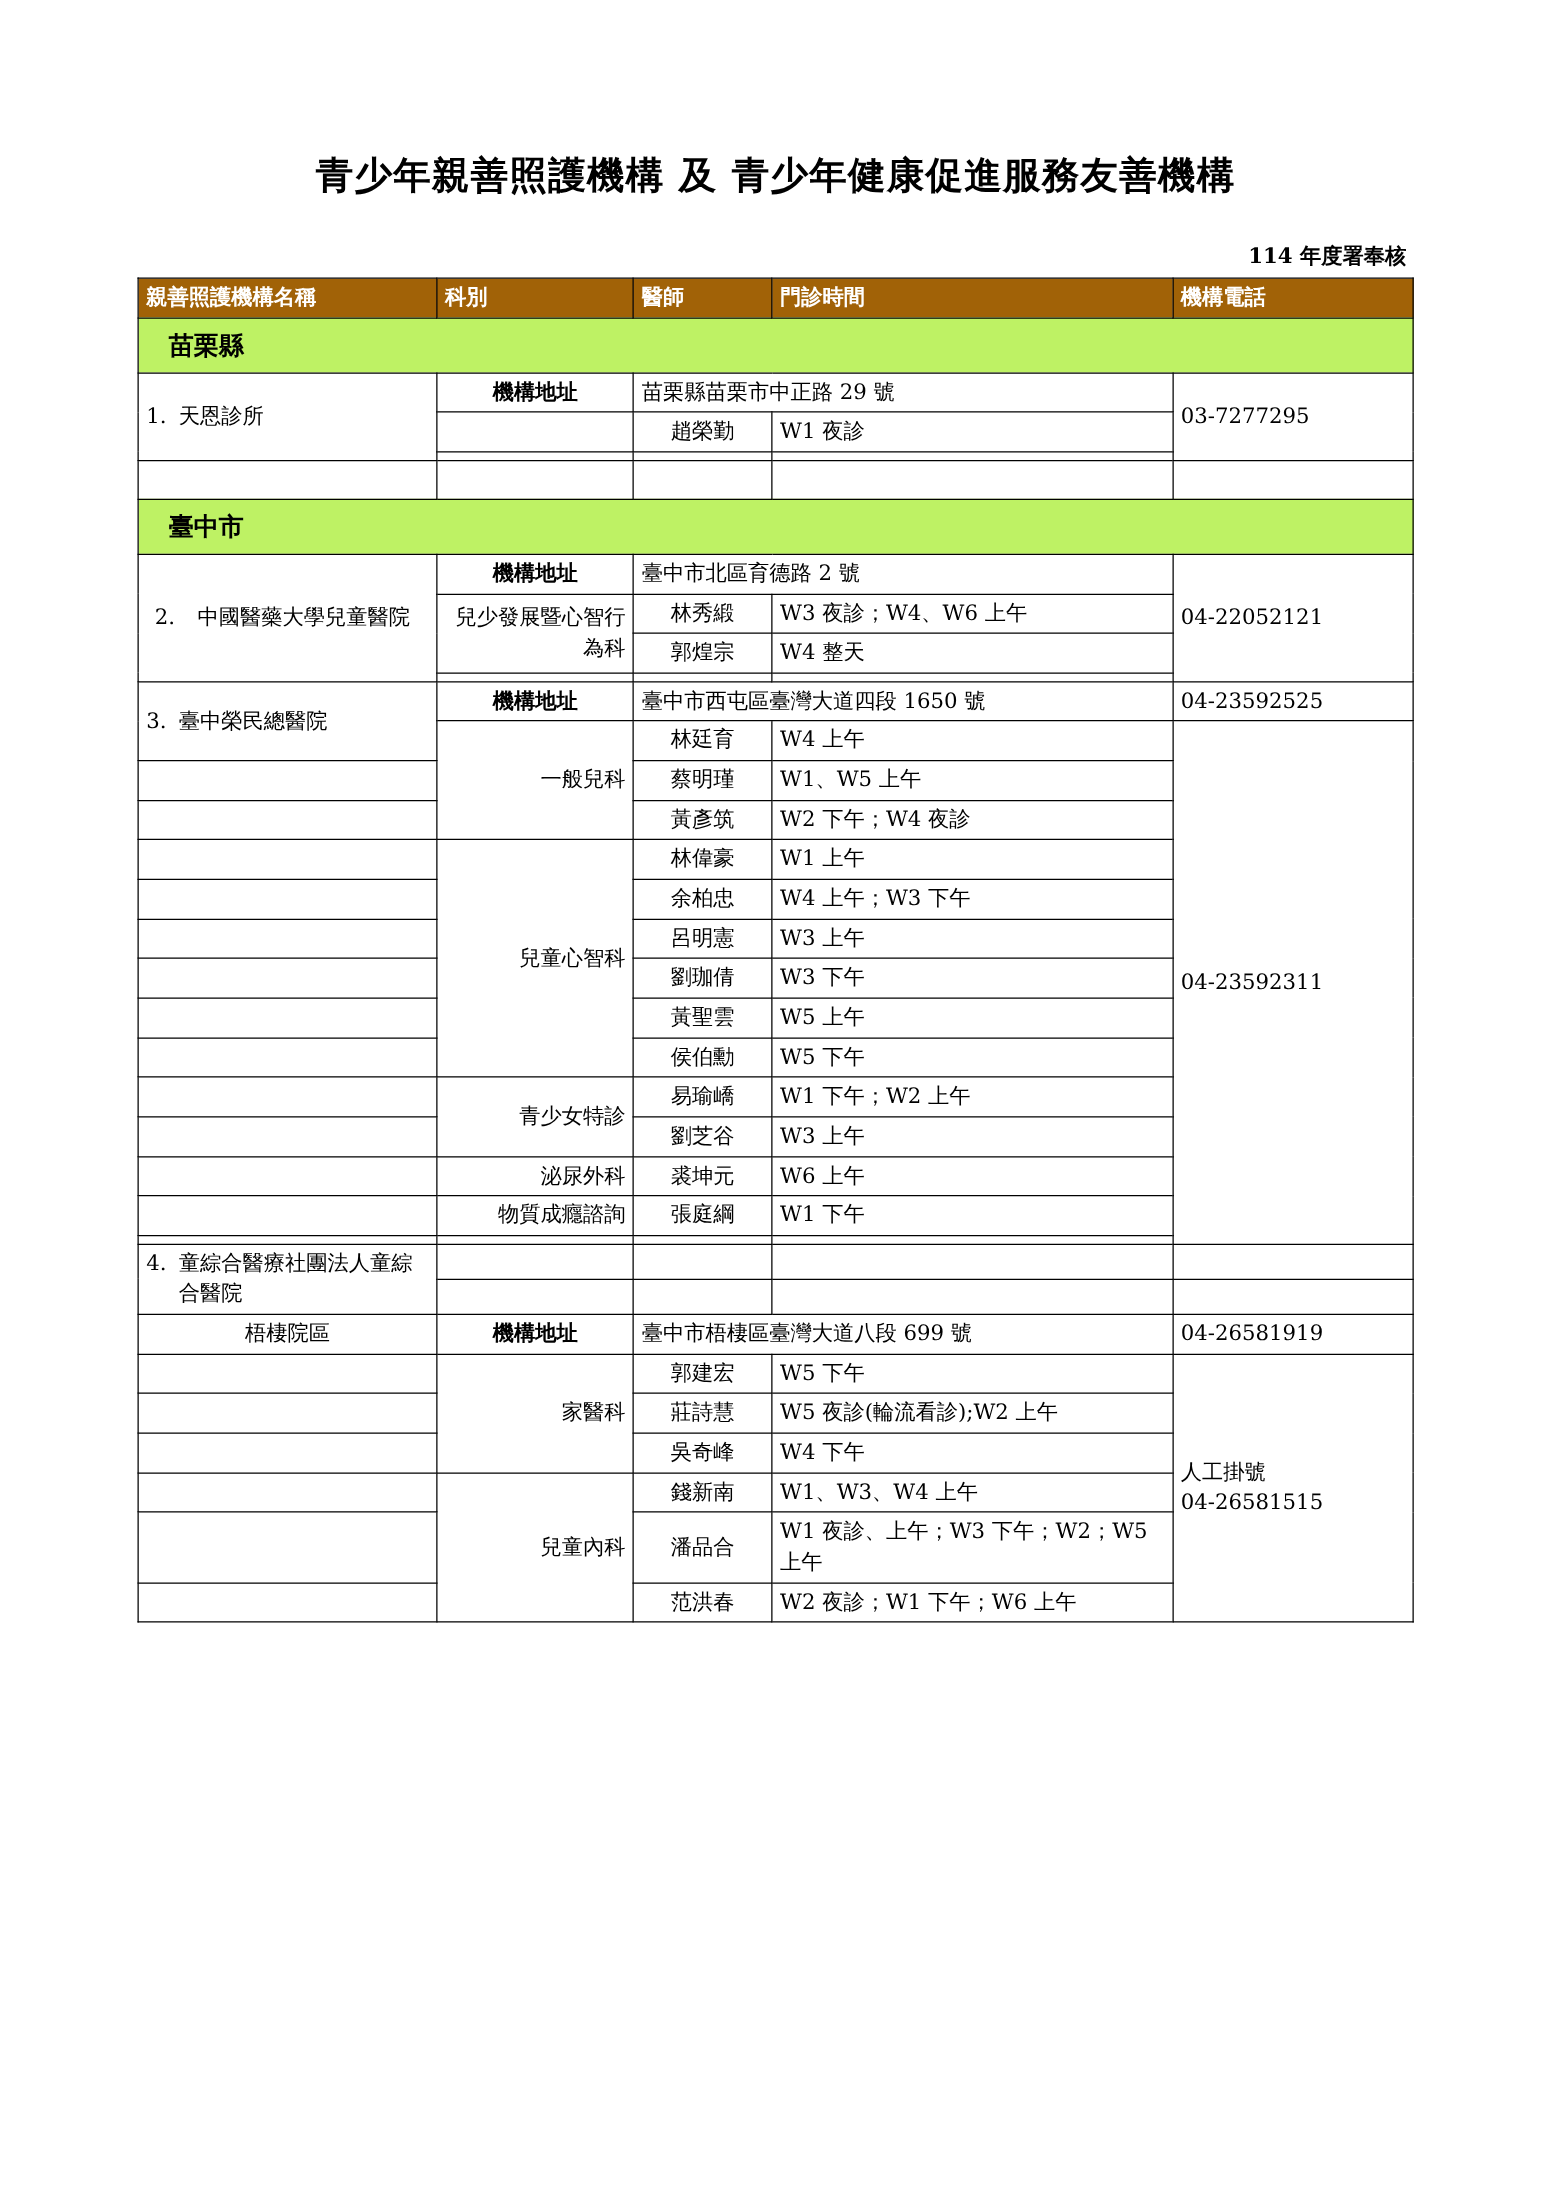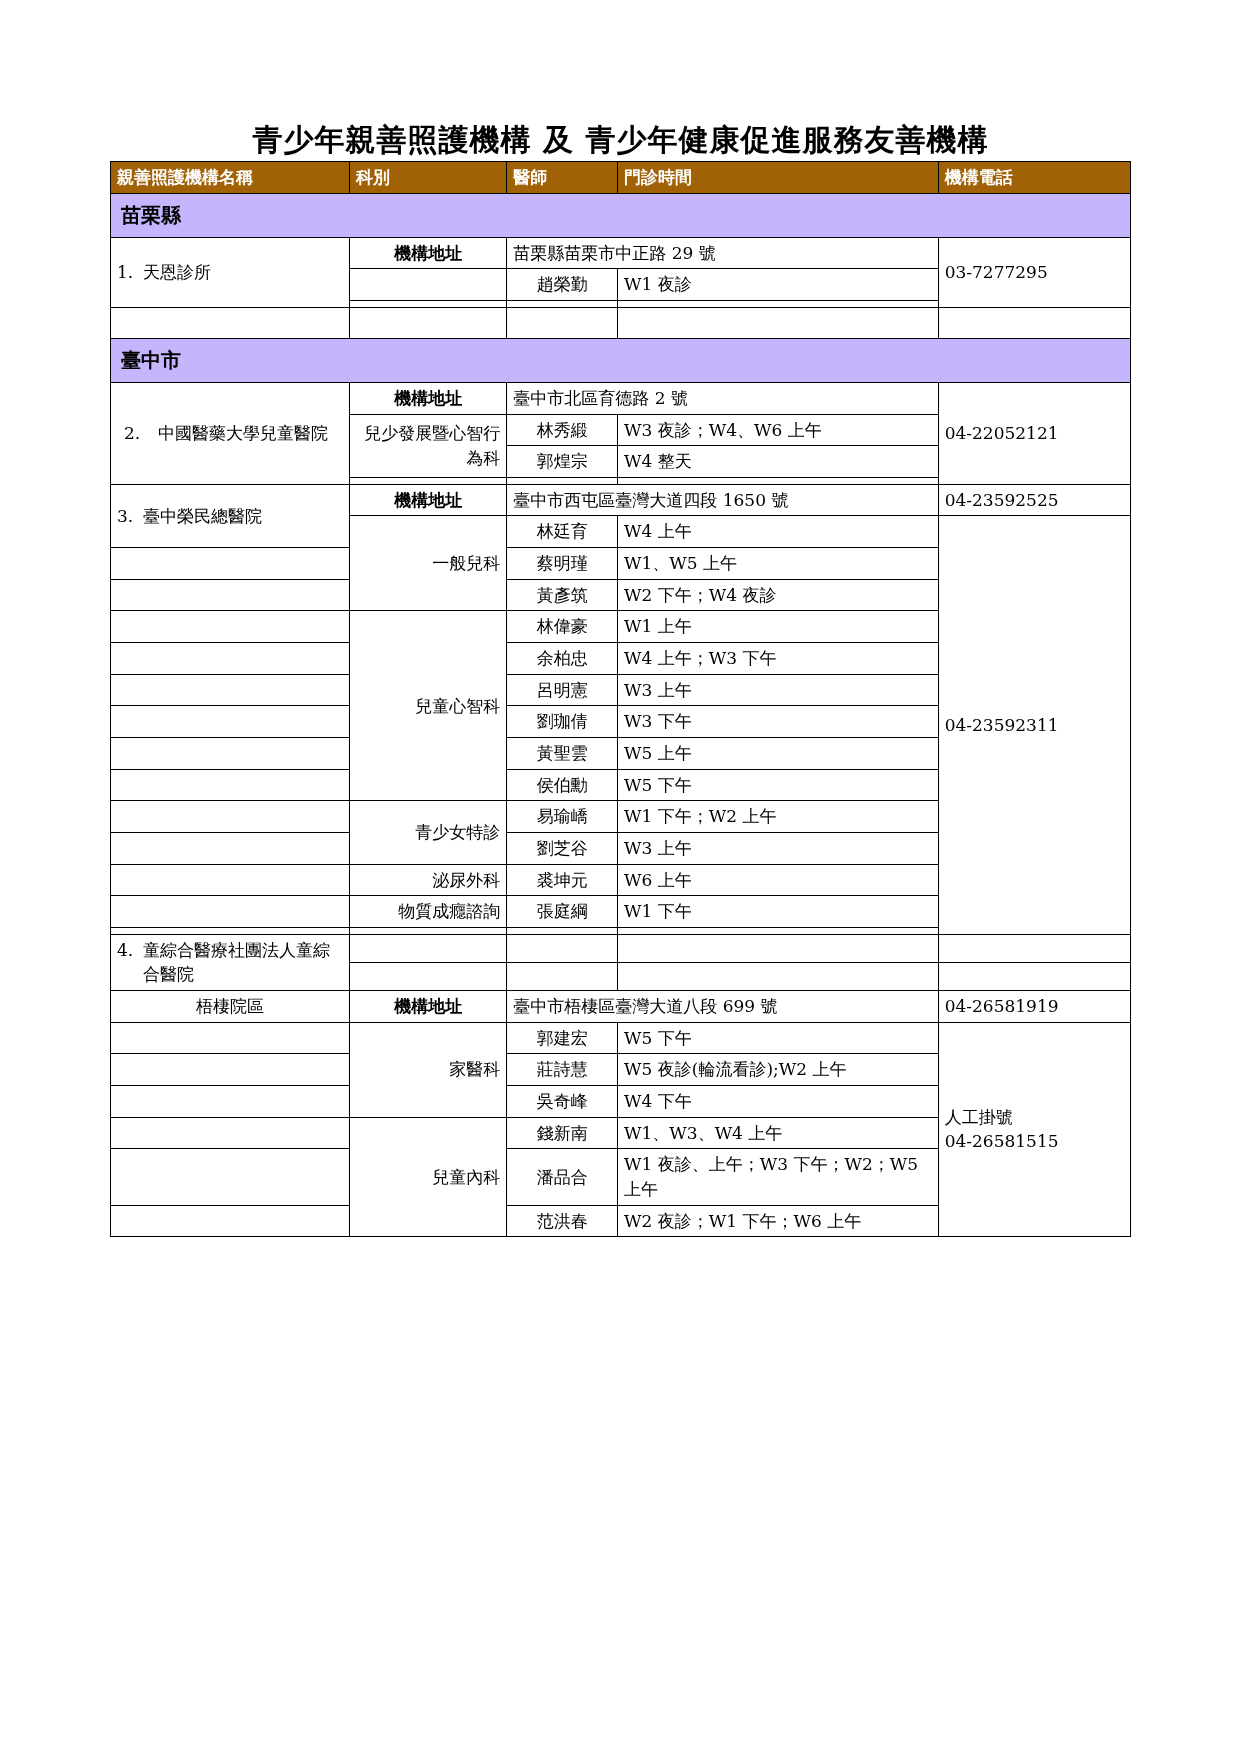--- a/index.html
+++ b/index.html
@@ -49,24 +49,24 @@
   }
   thead th {
     background: #a16207;
     color: #ffffff;
     font-weight: bold;
     text-align: left;
     font-size: 17px;
     padding: 5px 8px;
   }
   tr.region td {
-    background: #c4b5fd;
+    background: #bef264;
     font-weight: bold;
     font-size: 20px;
-    padding: 7px 10px;
+    padding: 7px 24px;
   }
   .inst-name {
     font-size: 17px;
     line-height: 1.5;
     margin-left: 16px;
   }
   .inst-name .num {
     display: inline-block;
     width: 26px;
   }
@@ -82,20 +82,21 @@
   .phone { vertical-align: middle; text-align: left; }
   .twoline { line-height: 1.45; }
 </style>
 </head>
 <body>
 
 <div class="page">
 
   <h1 class="doc-title">青少年親善照護機構 及 青少年健康促進服務友善機構</h1>
 
+  <div class="approval-line">114 年度署奉核</div>
 
   <table class="main">
     <colgroup>
       <col style="width:205px">
       <col style="width:135px">
       <col style="width:95px">
       <col style="width:275px">
       <col style="width:165px">
     </colgroup>
     <thead>

